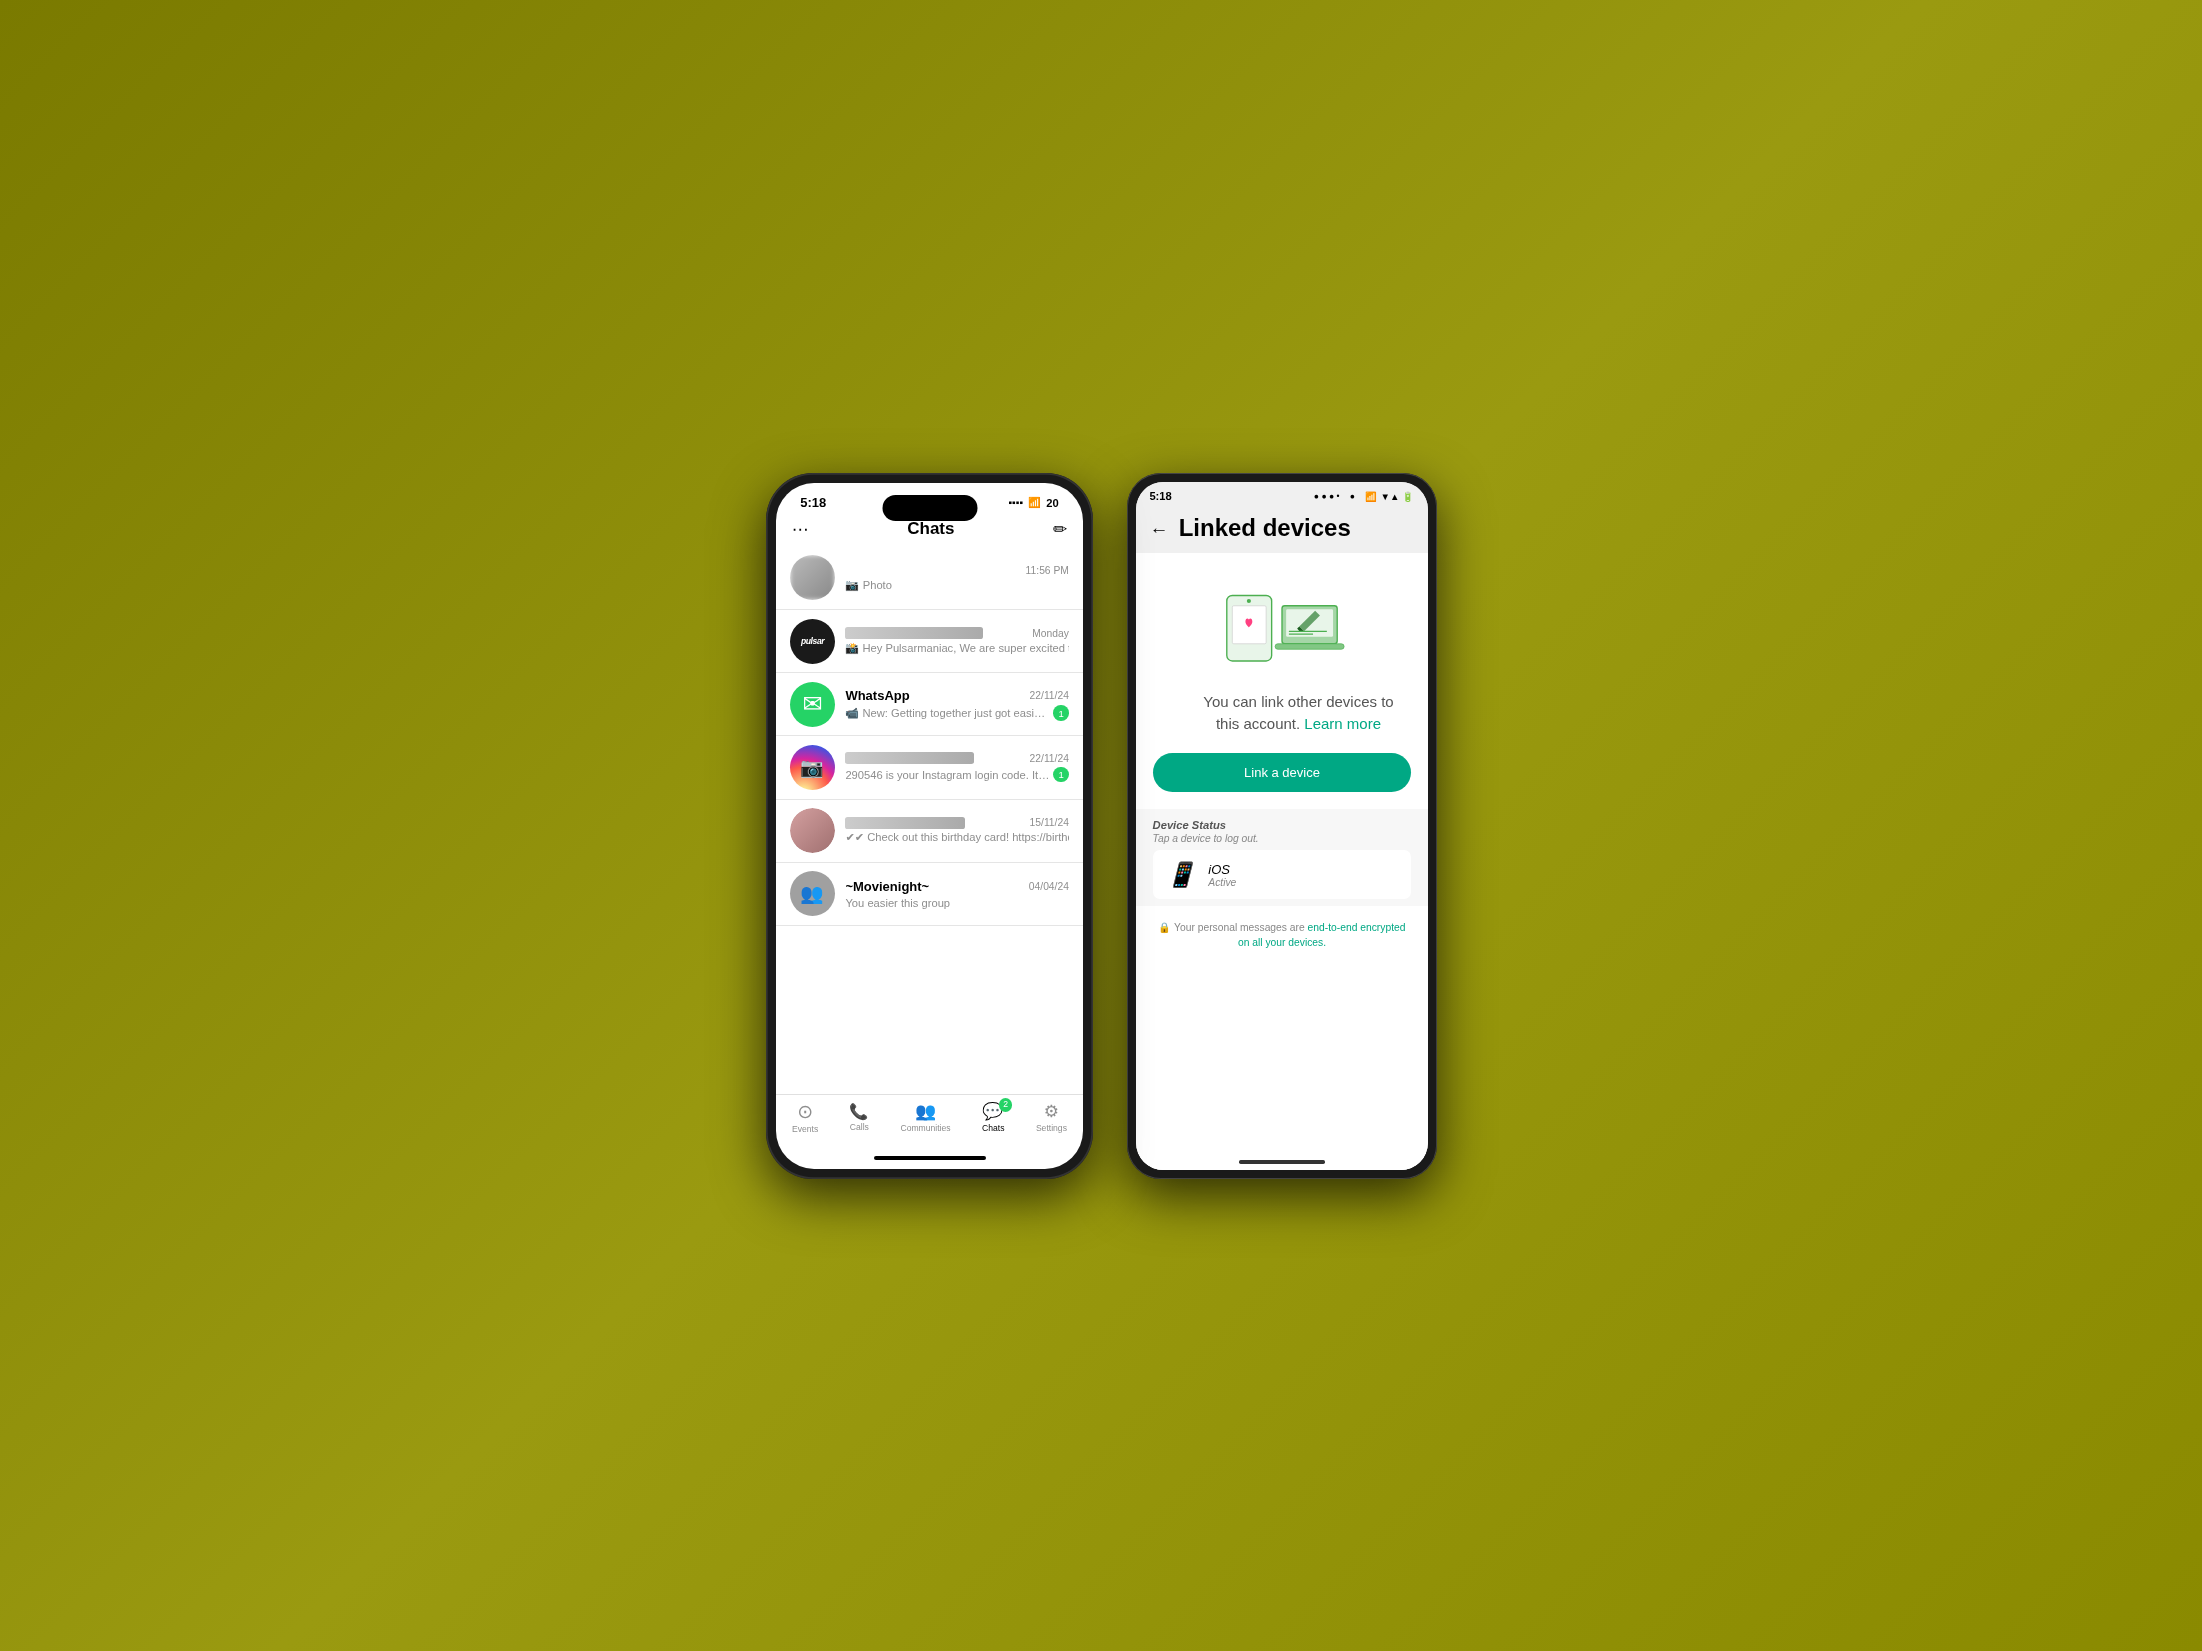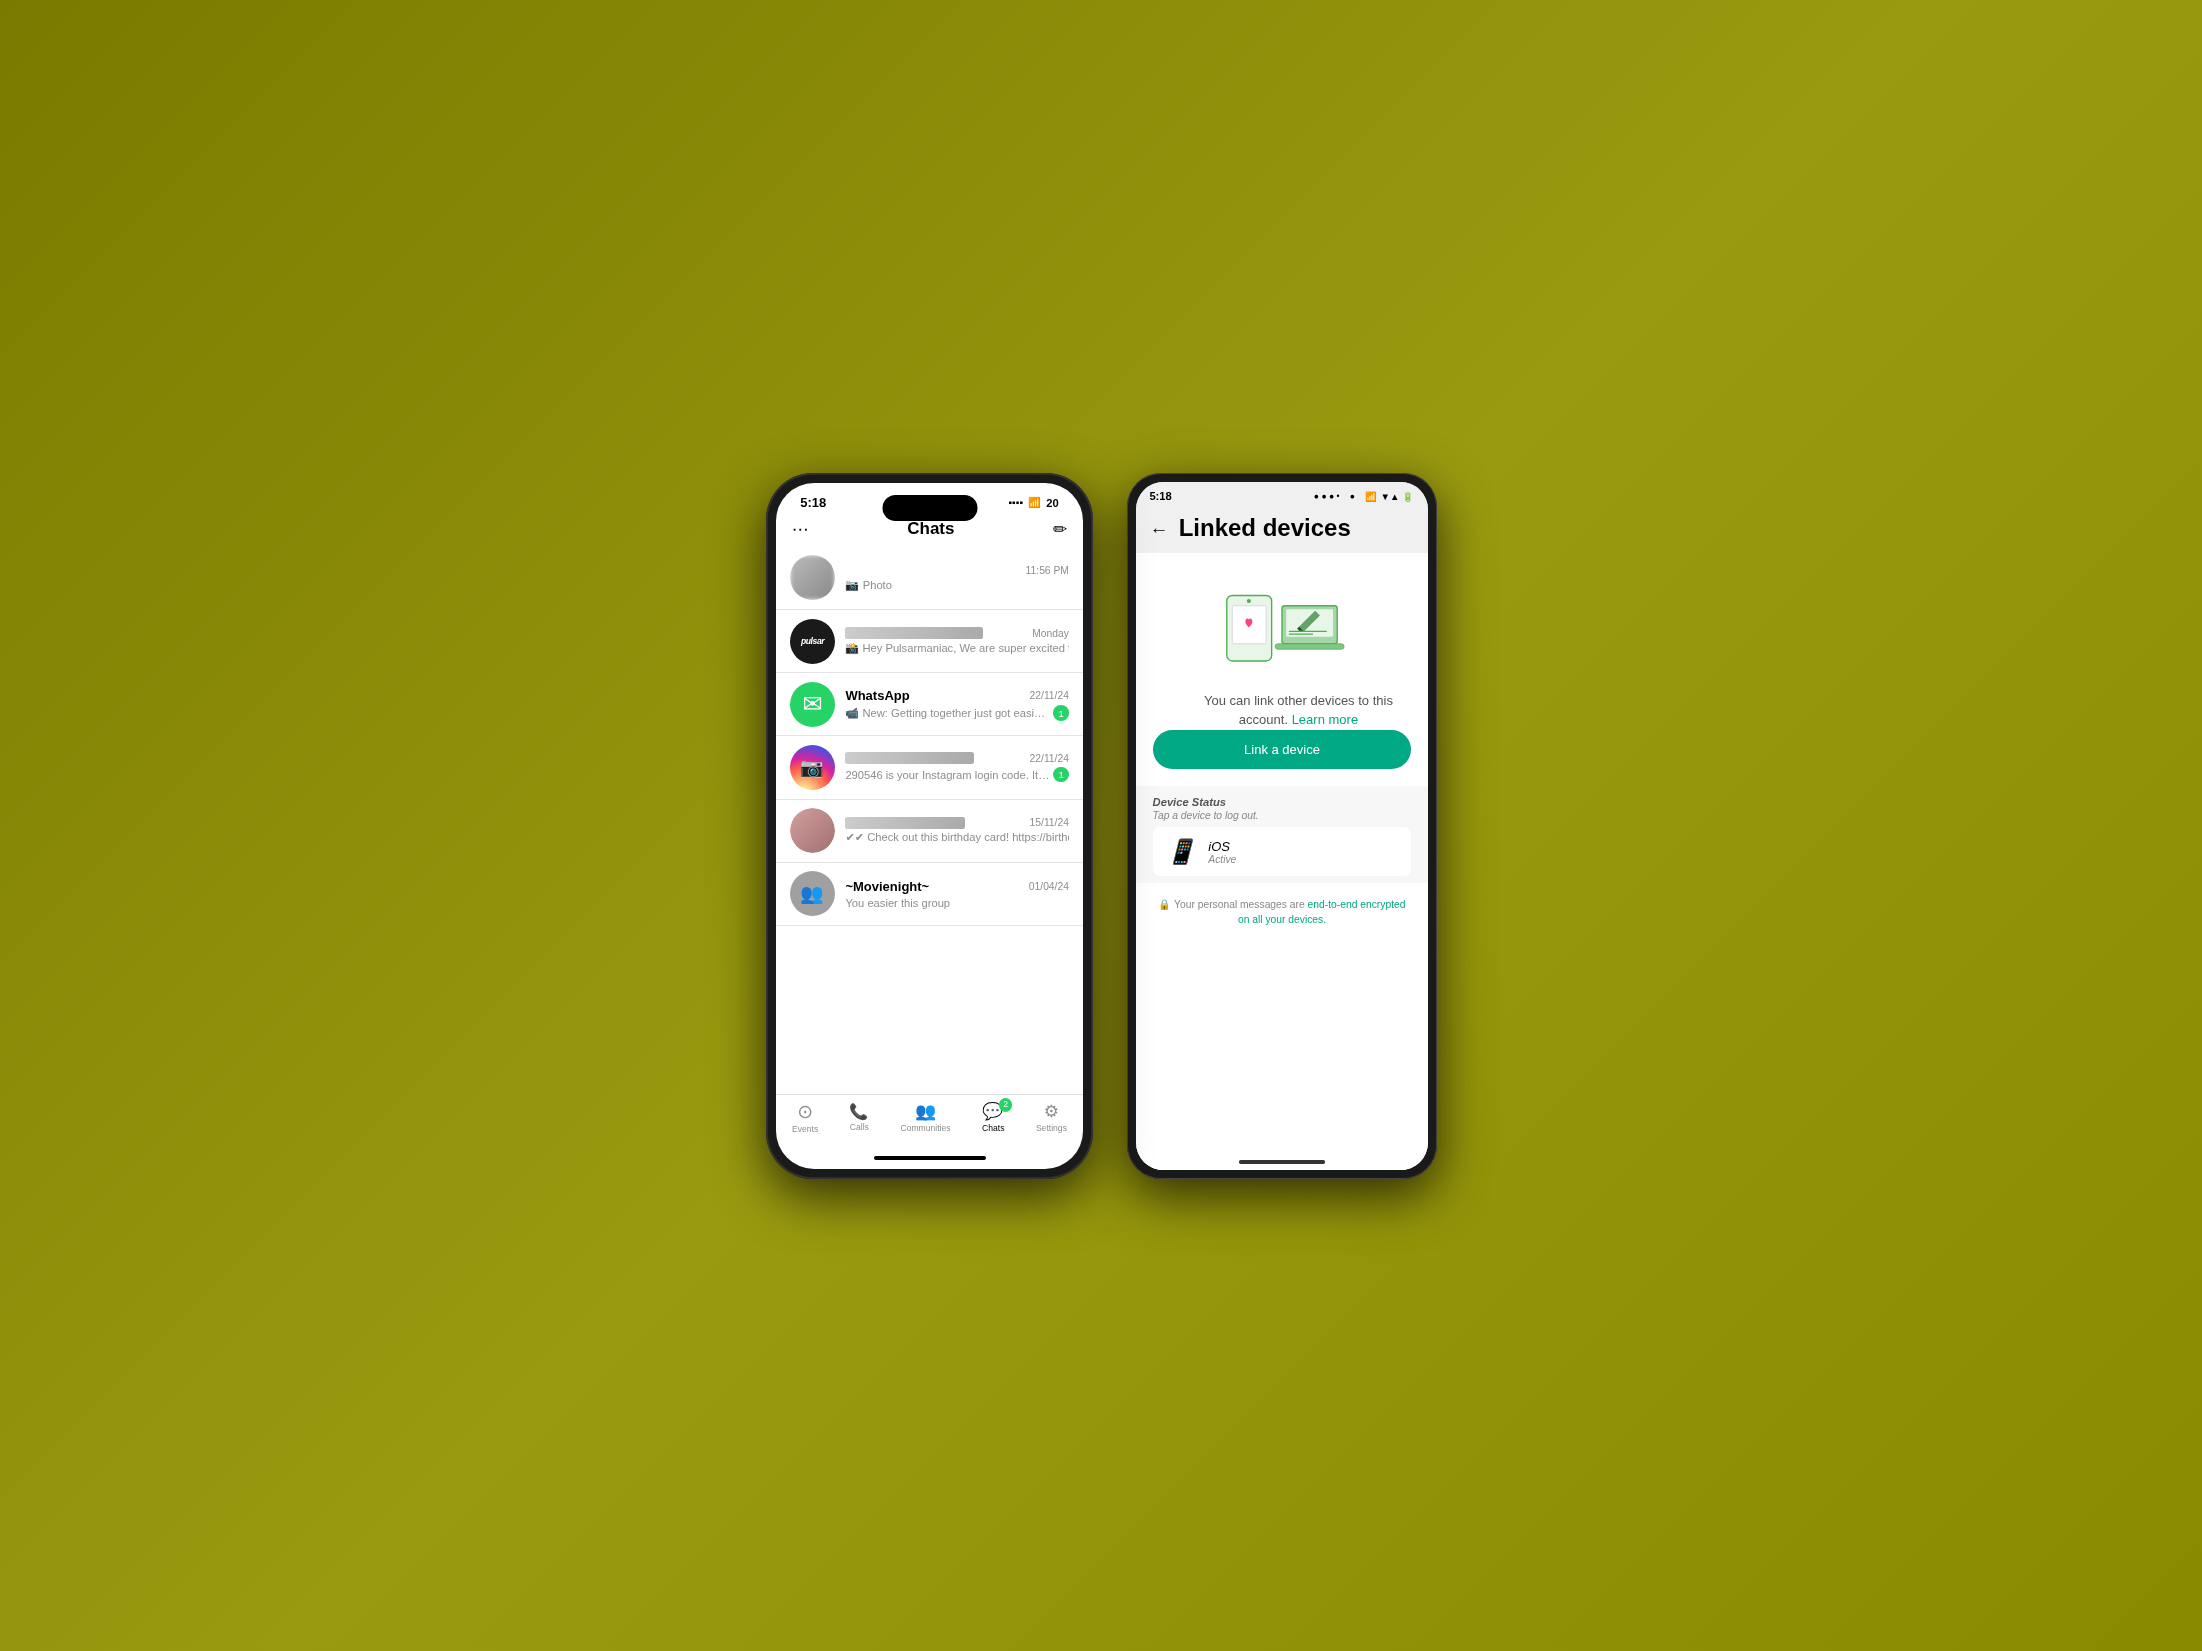--- a/index.html
+++ b/index.html
@@ -321,23 +321,23 @@
       padding: 26px 17px 17px 17px;
     }
 
     .illustration-svg {
       width: 138px;
       height: 95px;
     }
 
     .linked-desc {
       text-align: center;
-      font-size: 13px;
+      font-size: 15px;
       color: #555;
-      padding: 0 26px 0 26px;
+      padding: 0 26px 17px 26px;
       line-height: 1.5;
       margin-left: 33px;
     }
 
     .learn-more {
       color: #00a884;
       text-decoration: none;
     }
 
     .link-device-btn {
@@ -577,21 +577,21 @@
         </div>
 
 
         <div class="chat-item">
           <div class="avatar avatar-group">
             <span class="group-icon">👥</span>
           </div>
           <div class="chat-content">
             <div class="chat-name-row">
               <span class="chat-name-text">~Movienight~</span>
-              <span class="chat-time">01/04/24</span>
+              <span class="chat-time">04/04/24</span>
             </div>
             <div class="chat-preview">
               <span>You easier this group</span>
             </div>
           </div>
         </div>
 
       </div>
 
       <div class="iphone-tab-bar">

